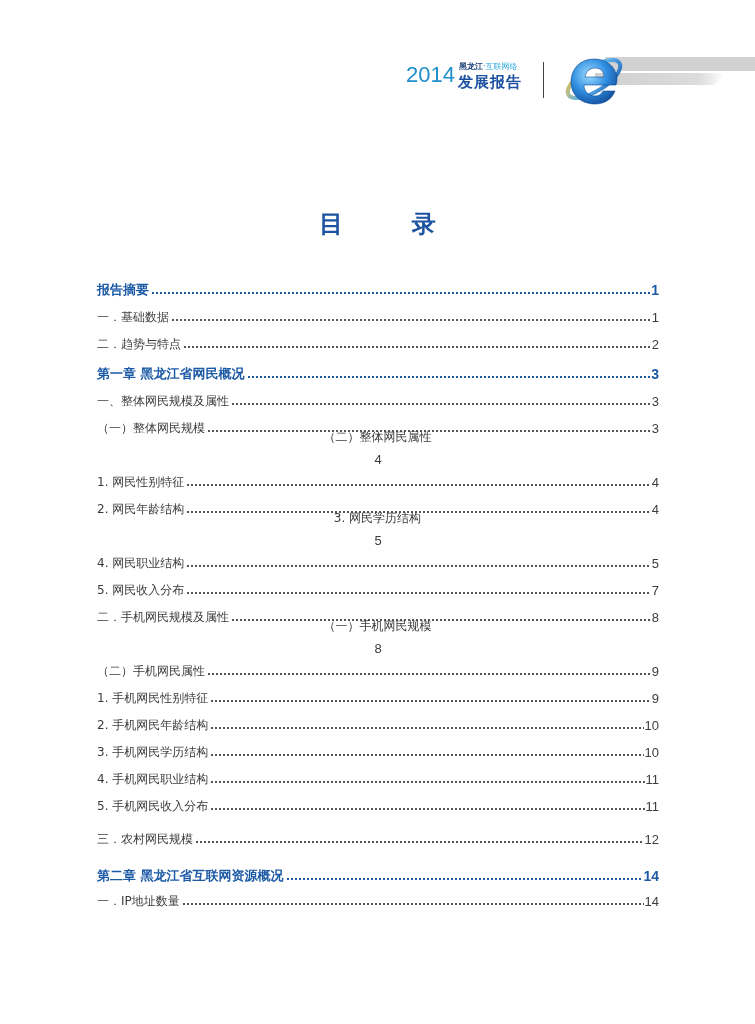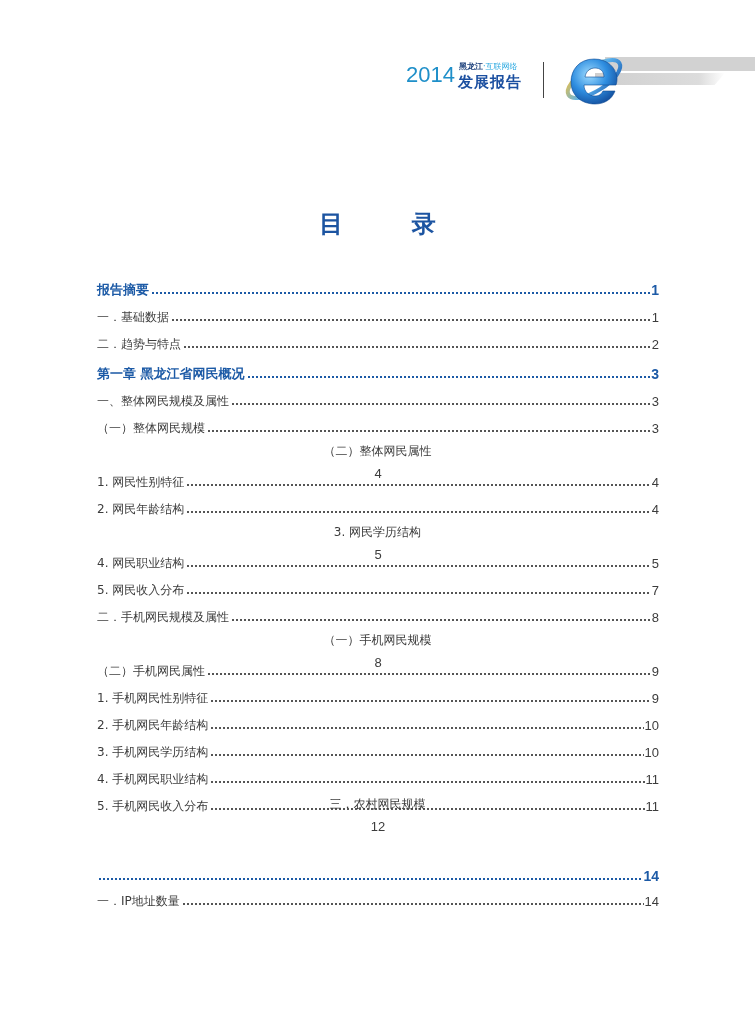--- a/index.html
+++ b/index.html
@@ -14,21 +14,21 @@
     .brand-big { position: absolute; left: 458px; top: 73px; font-size: 15px; font-weight: bold; color: #1b4fa0; letter-spacing: 1px; line-height: 18px; white-space: nowrap; }
     .divider { position: absolute; left: 543px; top: 62px; width: 1px; height: 36px; background: #444; }
 
     .band1 { position: absolute; left: 605px; top: 57px; width: 150px; height: 14px; background: #d2d2d2; }
     .band2 { position: absolute; left: 595px; top: 73px; width: 130px; height: 12px; background: linear-gradient(90deg, #cfcfcf 0%, #dcdcdc 80%, rgba(220,220,220,0) 100%); clip-path: polygon(0 0, 100% 0, 92% 100%, 0 100%); }
     .logo-e { position: absolute; left: 561px; top: 49px; width: 66px; height: 62px; }
 
     .toc-title { position: absolute; left: 0; top: 208px; width: 755px; text-align: center; font-size: 24px; font-weight: bold; color: #1c54a1; letter-spacing: 30px; padding-left: 30px; font-family: "DejaVu Serif", serif; }
 
     .toc { position: absolute; left: 97px; top: 278px; width: 562px; }
-    .toc-row { position: absolute; left: 0; width: 562px; height: 24px; display: flex; align-items: center; }
+    .toc-row { position: absolute; left: 0; width: 562px; height: 24px; display: flex; align-items: center; justify-content: flex-end; }
     .toc-row .label { white-space: nowrap; font-size: 12px; color: #3c3c3c; padding-right: 1px; }
     .toc-row .leader { flex: 1; height: 2px; margin: 0 1px; align-self: center; margin-top: 6px;
       background-image: radial-gradient(circle, #555 0.8px, transparent 1px); background-size: 4px 2px; background-repeat: repeat-x; }
     .toc-row .page { font-family: "Liberation Sans", sans-serif; font-size: 13px; color: #3c3c3c; min-width: 6px; text-align: right; }
     .toc-row.chapter .label { font-size: 13px; font-weight: bold; color: #1c5aa6; }
     .toc-row.chapter .leader { background-image: radial-gradient(circle, #1c5aa6 0.9px, transparent 1.1px); }
     .toc-row.chapter .page { font-weight: bold; color: #1c5aa6; font-size: 14px; }
   </style>
 </head>
 <body>
@@ -156,26 +156,27 @@
     <div class="toc-row" style="top: 489px;">
       <span class="label">4. 手机网民职业结构</span>
       <span class="leader"></span>
       <span class="page">11</span>
     </div>
     <div class="toc-row" style="top: 516px;">
       <span class="label">5. 手机网民收入分布</span>
       <span class="leader"></span>
       <span class="page">11</span>
     </div>
-    <div class="toc-row" style="top: 518px; flex-direction: column;">
+    <div class="toc-row" style="top: 549px;">
       <span class="label">三．农村网民规模</span>
       <span class="leader"></span>
       <span class="page">12</span>
     </div>
     <div class="toc-row chapter" style="top: 586px;">
+      <span class="label">第二章  黑龙江省互联网资源概况</span>
       <span class="leader"></span>
       <span class="page">14</span>
     </div>
     <div class="toc-row" style="top: 611px;">
       <span class="label">一．IP地址数量</span>
       <span class="leader"></span>
       <span class="page">14</span>
     </div>
   </div>
 

